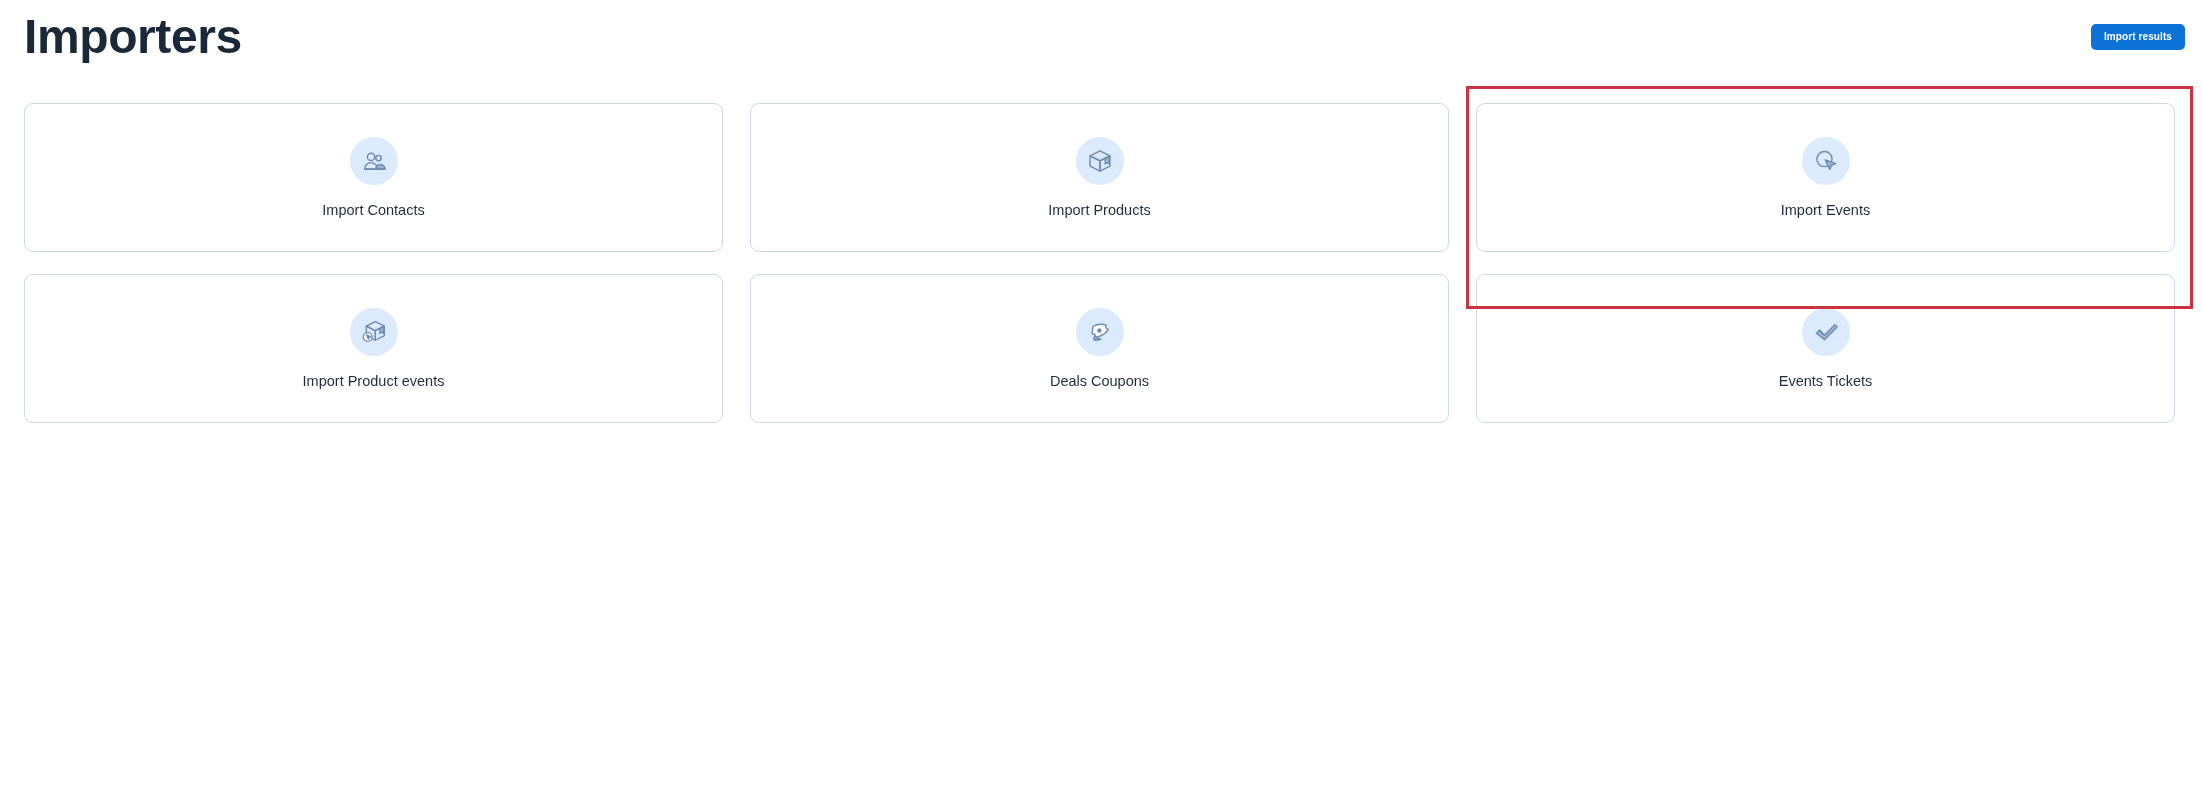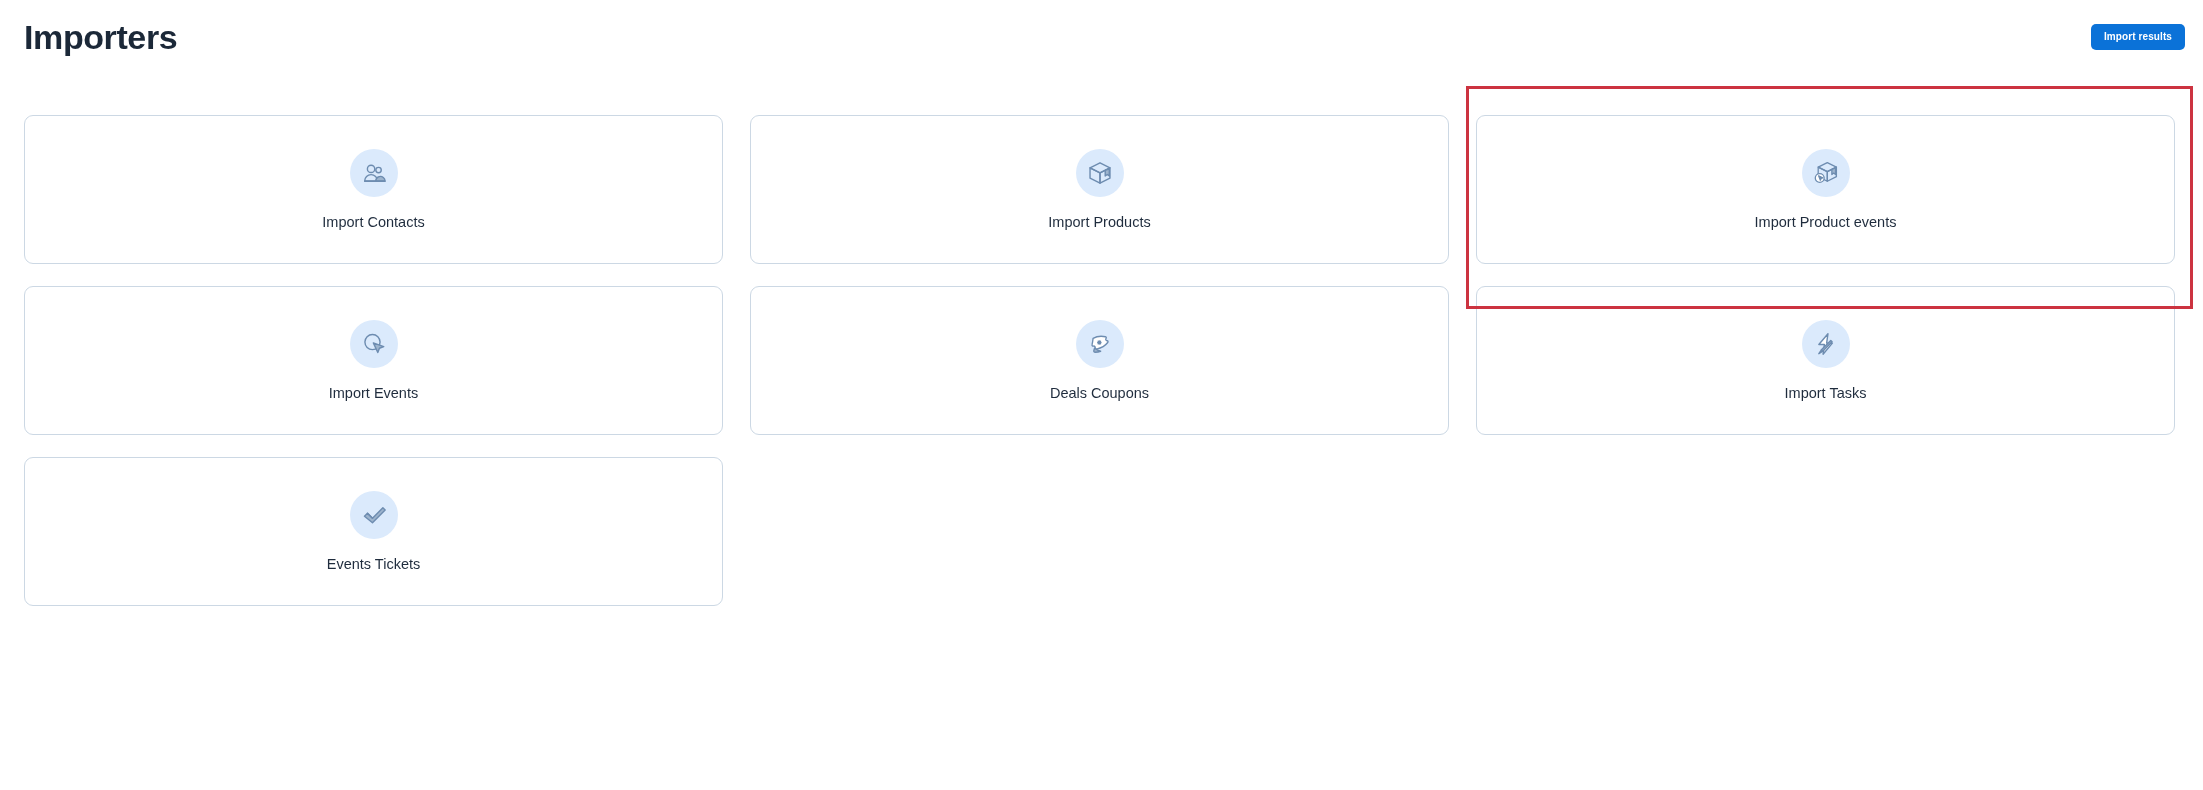--- a/index.html
+++ b/index.html
@@ -22,21 +22,21 @@
   .header {
     position: absolute;
     left: 0; top: 0;
     width: 2203px;
     height: 78px;
   }
   .page-title {
     position: absolute;
     left: 24px;
     top: 14px;
-    font-size: 34px;
+    font-size: 48px;
     line-height: 46px;
     font-weight: 700;
     letter-spacing: -0.4px;
     color: #1b2838;
     white-space: nowrap;
   }
   .import-results-btn {
     position: absolute;
     right: 18px;
     top: 24px;
@@ -52,21 +52,21 @@
     line-height: 26px;
     letter-spacing: 0.1px;
     white-space: nowrap;
     cursor: pointer;
   }
 
   
   .grid {
     position: absolute;
     left: 24px;
-    top: 115px;
+    top: 103px;
     width: 2152px;
     display: grid;
     grid-template-columns: repeat(3, 699px);
     column-gap: 27px;
     row-gap: 22px;
   }
 
   .card {
     position: relative;
     height: 149px;
@@ -150,64 +150,54 @@
           <path d="M21.2 7.2v9.6L12 21.4V11.8z"></path>
           <path d="M16.8 9.6v5.2l1.9-1.4 1.9 1.4V8.1z" fill="#9db4cd" stroke="#6d8cb0"></path>
         </svg>
       </span>
       <span class="card-label">Import Products</span>
     </div>
 
 
     <div class="card">
       <span class="card-icon-circle">
+        <svg viewBox="0 0 24 24" fill="none" stroke="#6d8cb0" stroke-width="1.3" stroke-linecap="round" stroke-linejoin="round">
+          <circle cx="10.6" cy="10.2" r="7"></circle>
+          <path d="M11.4 11 21 14.4l-4 1.5-1.5 4z" fill="#9db4cd" stroke="#6d8cb0"></path>
+        </svg>
+      </span>
+      <span class="card-label">Import Events</span>
+    </div>
+
+    <div class="card">
+      <span class="card-icon-circle">
         <svg viewBox="0 0 24 24" fill="none" stroke="#6d8cb0" stroke-width="1.2" stroke-linecap="round" stroke-linejoin="round">
           <path d="M13.2 2.4 21.6 6.6 13.2 10.8 4.8 6.6z"></path>
           <path d="M4.8 6.6v8.8l8.4 4.2v-8.8z"></path>
           <path d="M21.6 6.6v8.8l-8.4 4.2v-8.8z"></path>
           <path d="M17.4 8.7v4.7l1.7-1.3 1.7 1.3V7.4z" fill="#9db4cd" stroke="#6d8cb0"></path>
           <circle cx="6.2" cy="16.6" r="4.1" fill="#ffffff" stroke="#6d8cb0"></circle>
           <path d="M5.2 14.6 9 16.4l-1.6.6-.6 1.6z" fill="#6d8cb0" stroke="#6d8cb0"></path>
         </svg>
       </span>
       <span class="card-label">Import Product events</span>
     </div>
 
     <div class="card">
       <span class="card-icon-circle">
-        <svg viewBox="0 0 24 24" fill="none" stroke="#6d8cb0" stroke-width="1.3" stroke-linecap="round" stroke-linejoin="round">
-          <circle cx="10.6" cy="10.2" r="7"></circle>
-          <path d="M11.4 11 21 14.4l-4 1.5-1.5 4z" fill="#9db4cd" stroke="#6d8cb0"></path>
-        </svg>
-      </span>
-      <span class="card-label">Import Events</span>
-    </div>
-
-    <div class="card">
-      <span class="card-icon-circle">
         <svg viewBox="0 0 24 24" fill="none" stroke="#6d8cb0" stroke-width="1.25" stroke-linecap="round" stroke-linejoin="round">
           <path d="M5.6 6.8c2.8-1.6 8-2.2 11.4-1.5.9.2 1 .9.5 1.7-.6 1 .1 1.9 1 2 .9.1 1.2.8.6 1.6-1.9 2.6-6.3 5.2-10.3 6.2-1 .3-1.6-.4-1.3-1.3.3-1-.5-1.8-1.5-1.6-1 .2-1.6-.5-1.3-1.5.5-2 .7-4 .9-5.6z" fill="#ffffff" stroke="#6d8cb0"></path>
           <path d="M7.2 15.6c1.6 1.6 3.4 2.6 5.4 3.1-1.6.6-3.4.9-5 .9-1 0-1.5-.6-1.3-1.5.2-.8.5-1.7.9-2.5z" fill="#9db4cd" stroke="#6d8cb0"></path>
           <path d="M11.4 9.1v3M9.9 10.6h3M10.3 9.5l2.2 2.2M12.5 9.5l-2.2 2.2"></path>
         </svg>
       </span>
       <span class="card-label">Deals Coupons</span>
     </div>
 
 
-    <div class="card">
-      <span class="card-icon-circle">
-        <svg viewBox="0 0 24 24" fill="none" stroke="#6d8cb0" stroke-width="1.3" stroke-linecap="round" stroke-linejoin="round">
-          <path d="M13.8 2.6 5.4 12.5h5.1l-1.2 8.9 8.6-10.2h-5.3z" fill="#ffffff" stroke="#6d8cb0"></path>
-          <path d="M16.4 8.8 7.8 17.4l-2.4 3.6 3.6-2.4 8.6-8.6z" fill="#9db4cd" stroke="#6d8cb0"></path>
-          <path d="M7.8 17.4 9 18.6"></path>
-        </svg>
-      </span>
-      <span class="card-label">Import Tasks</span>
-    </div>
 
     <div class="card">
       <span class="card-icon-circle">
         <svg viewBox="0 0 24 24" fill="none" stroke="#6d8cb0" stroke-width="1.3" stroke-linecap="round" stroke-linejoin="round">
           <path d="M3.2 13.1 6 10.3l4.6 4.6L20.2 5.3l2.1 2.1-11.7 11.7z" fill="#9db4cd" stroke="#6d8cb0"></path>
           <path d="M6 10.3 10.6 14.9"></path>
         </svg>
       </span>
       <span class="card-label">Events Tickets</span>
     </div>

